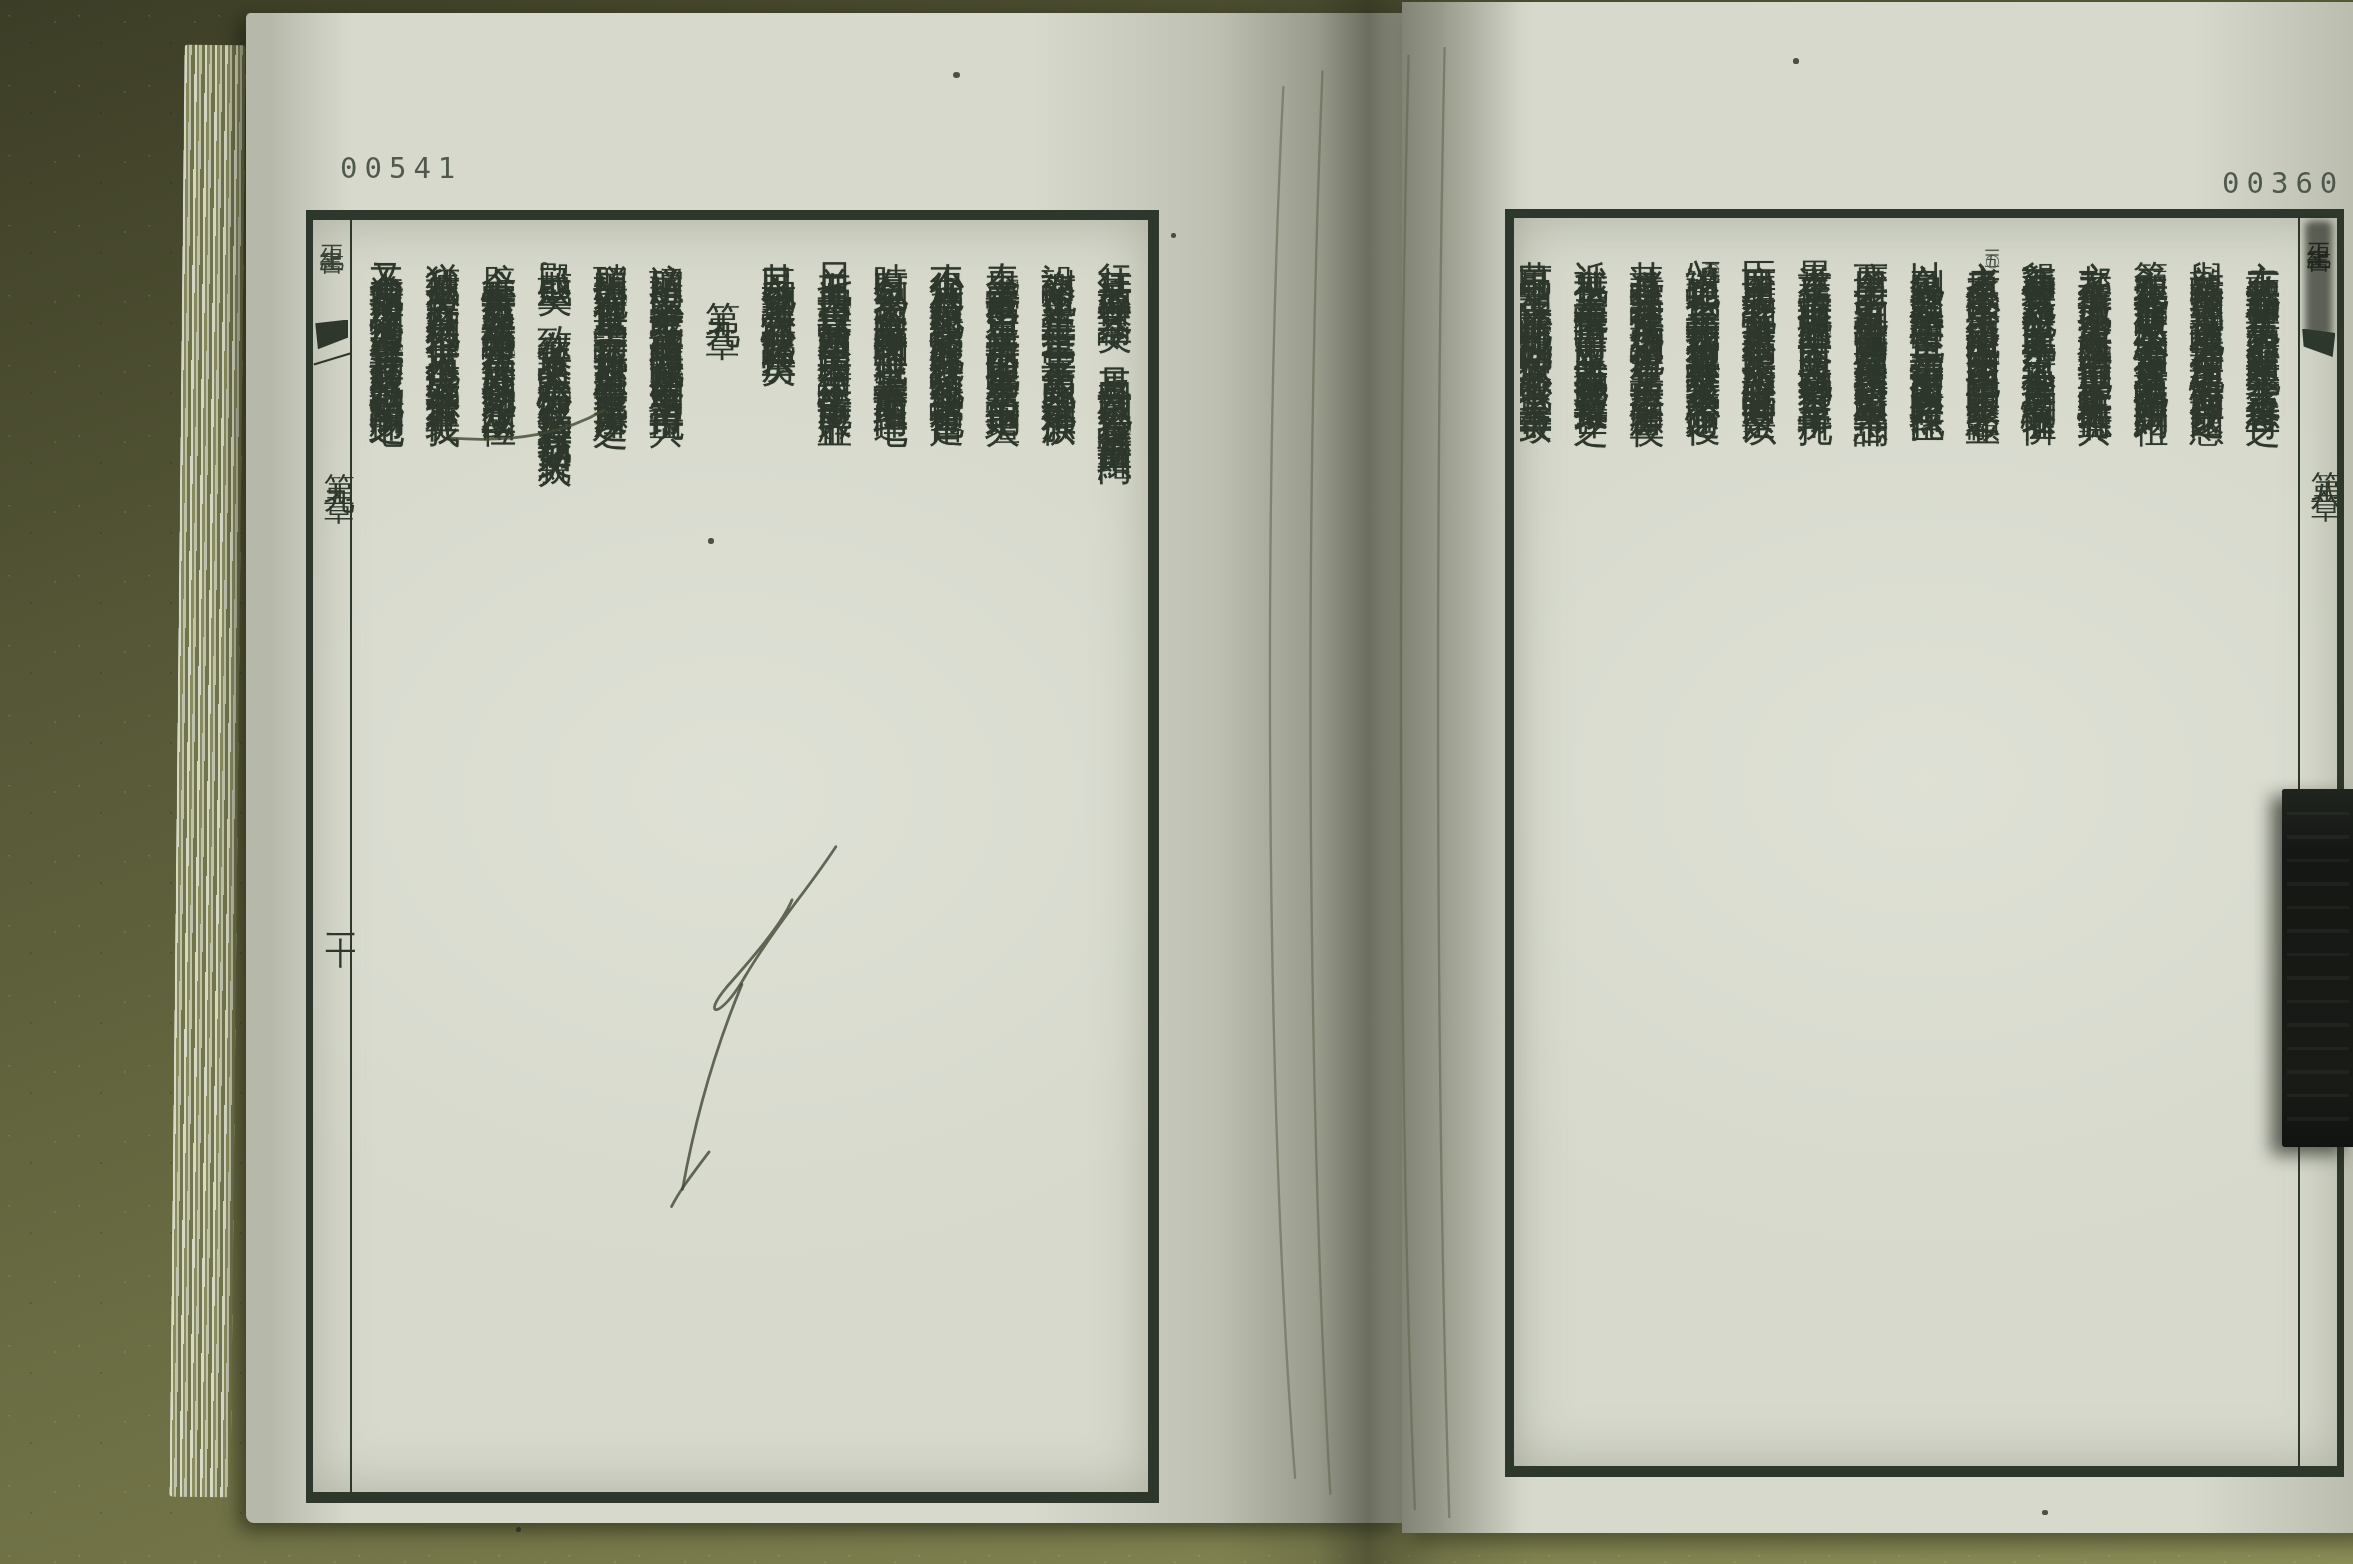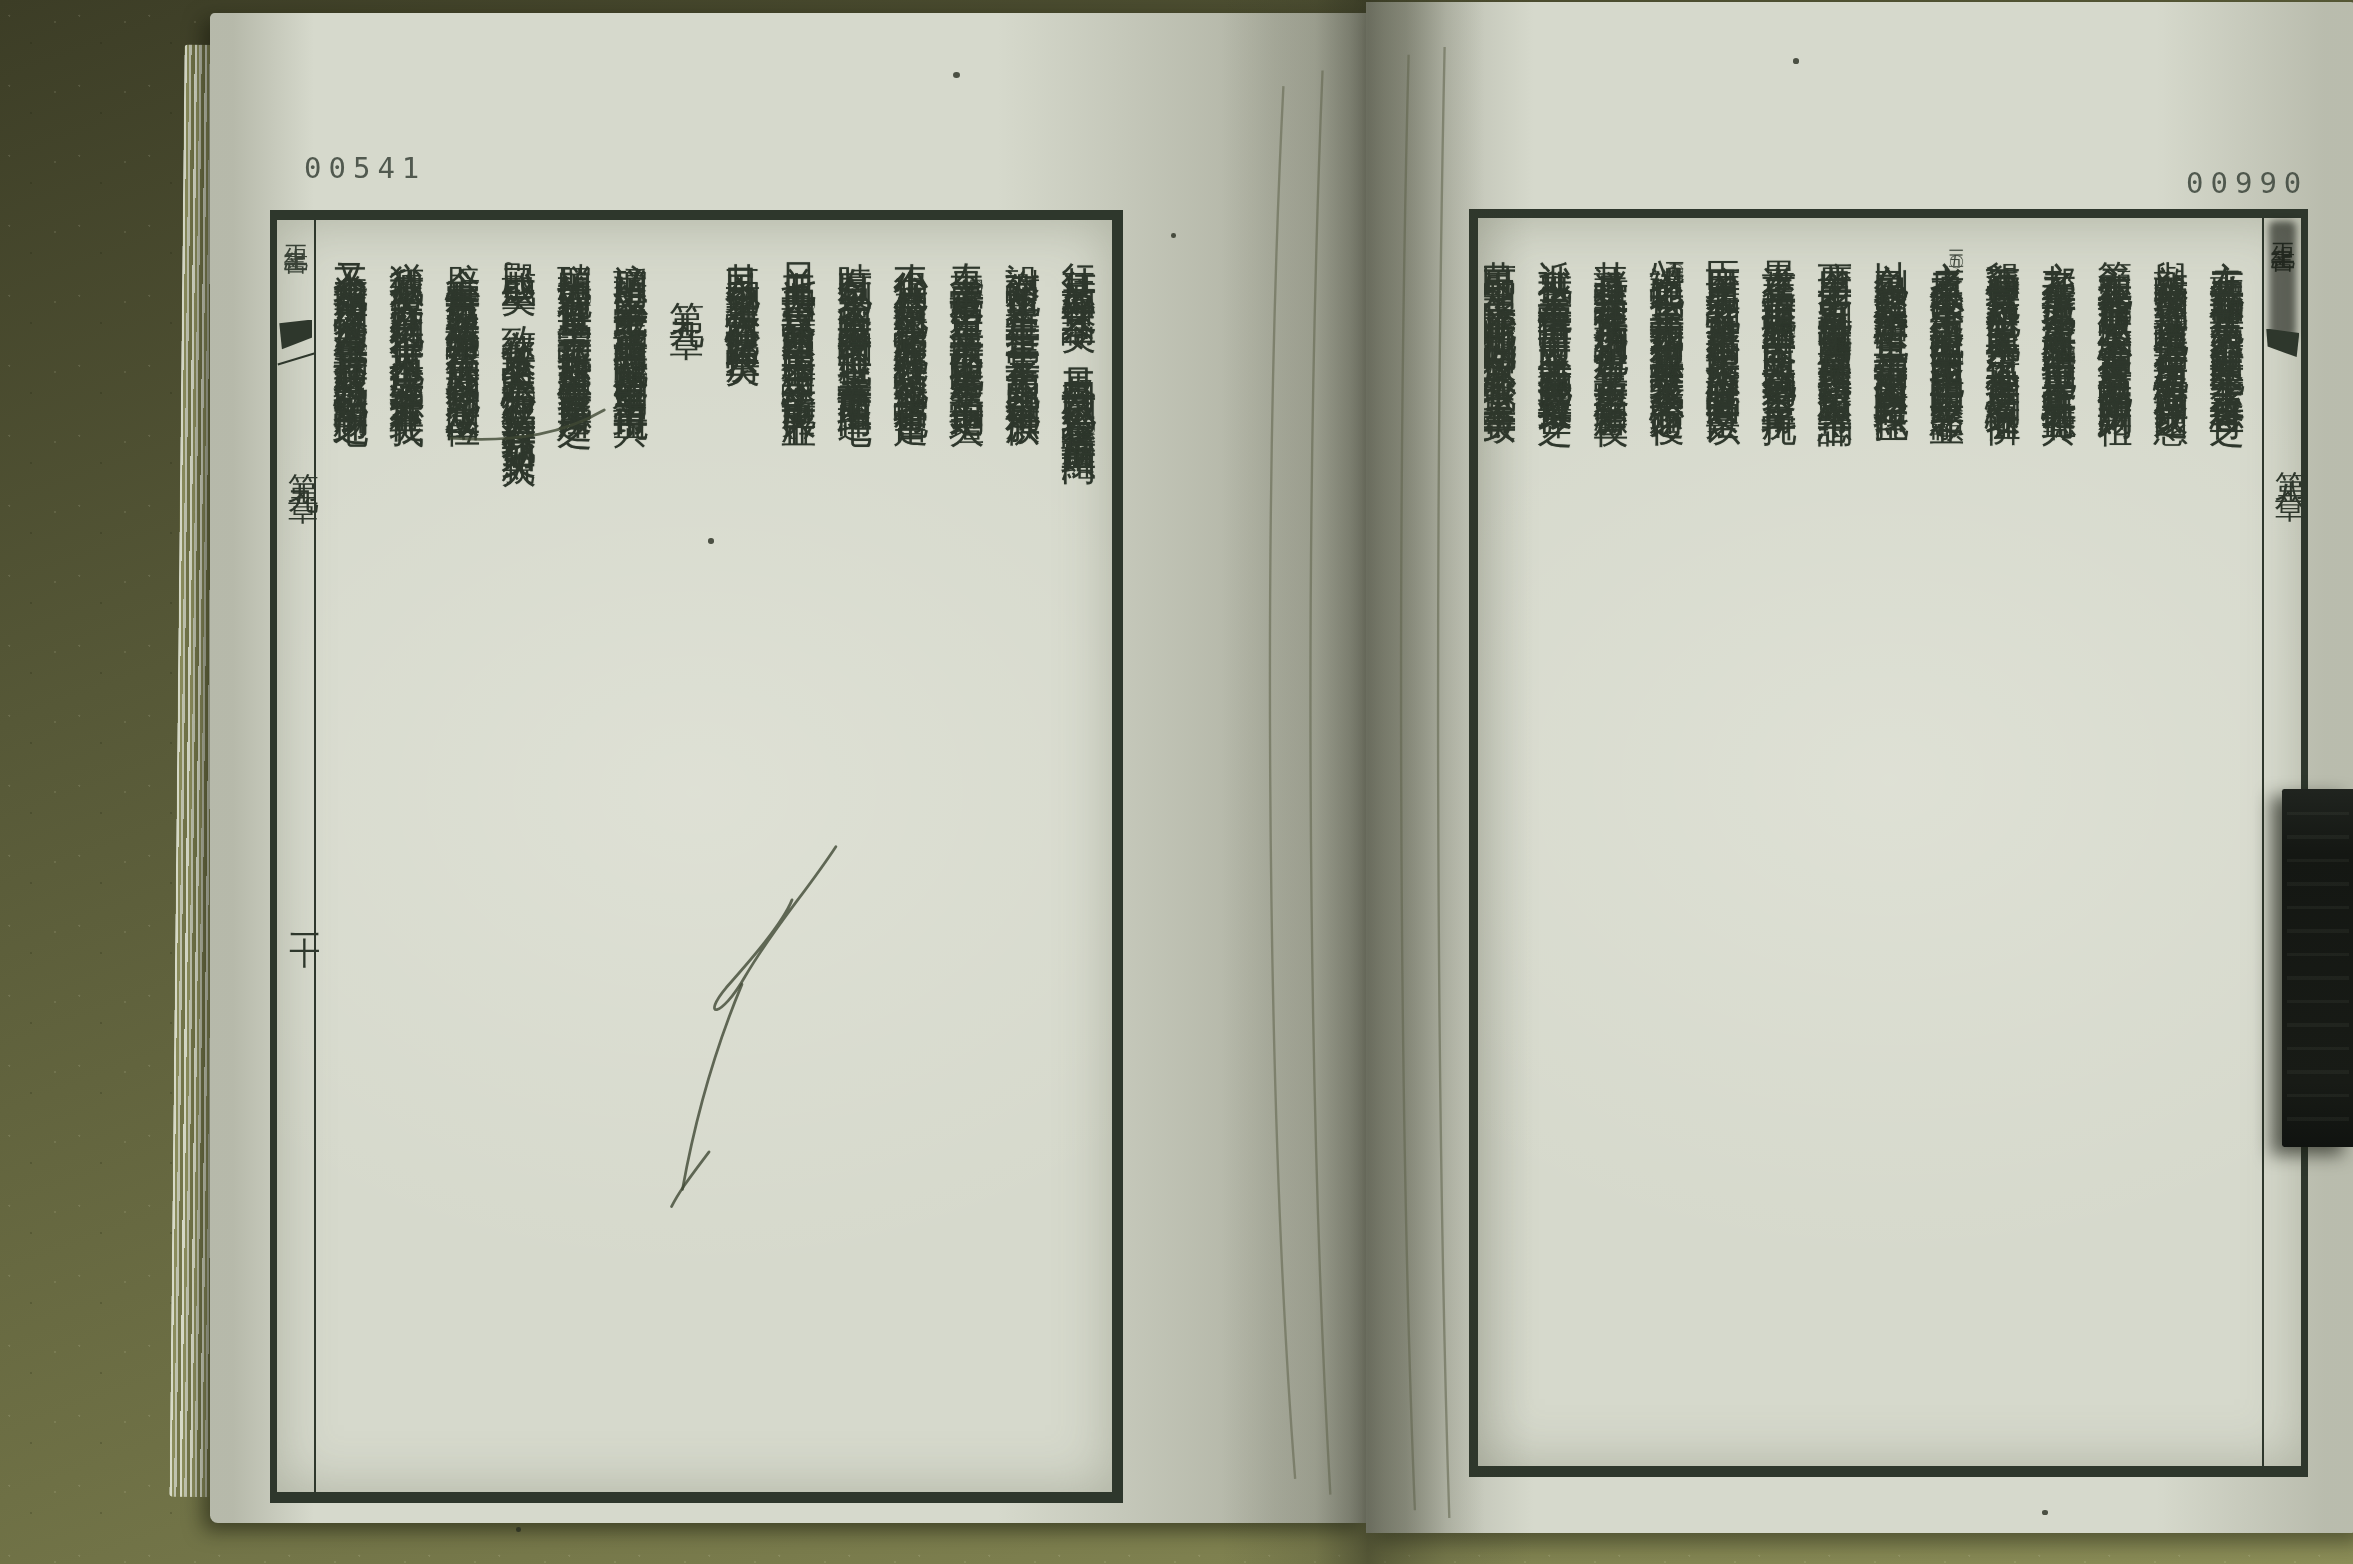--- a/index.html
+++ b/index.html
@@ -12,21 +12,21 @@
       radial-gradient(2.3px 2.3px at 9.4px 15.6px, rgba(255,255,230,.12) 0 40%, transparent 50%),
       radial-gradient(3.1px 3.1px at 31px 43px, rgba(20,25,5,.18) 0 40%, transparent 50%),
       radial-gradient(2.3px 2.3px at 55px 22px, rgba(255,255,220,.10) 0 40%, transparent 50%),
       linear-gradient(160deg,#3c3d26 0%, #565837 30%, #6e7045 62%, #8c8e58 100%);
     background-size:70px 70px,70px 70px,70px 70px,100% 100%;
     font-family:"Liberation Serif", serif;
   }
   .photo{position:relative;width:2354px;height:1565px;overflow:hidden;}
 
   
-  .page{position:absolute;background:var(--paper);}
+  .page{position:absolute;background:var(--paper);margin-left:36px;}
   .page.left{left:210px;top:12.5px;width:1157px;height:1510px;border-radius:4.7px 0 0 7.8px;
     box-shadow:-6.3px 7.8px 19px rgba(20,22,10,.55);}
   .page.right{left:1366px;top:1.6px;width:988px;height:1531px;border-radius:0 3.1px 3.1px 0;
     box-shadow:7.8px 9.4px 20.3px rgba(20,22,10,.45);}
   .page .shade{position:absolute;inset:0;pointer-events:none;}
   .page.left .shade{background:linear-gradient(90deg, rgba(70,72,50,.22) 0 2%, transparent 9% 68%, rgba(88,90,70,.30) 92% 100%);}
   .page.right .shade{background:linear-gradient(90deg, rgba(88,90,70,.32) 0 4%, transparent 12% 80%, rgba(70,72,50,.20) 97% 100%);}
 
   
   .edge-stack{position:absolute;left:177px;top:45px;width:61px;height:1452px;
@@ -120,21 +120,21 @@
           <div class="col"><span class="t">殿已成聖矣。致在彼常設本名又本眼本心焉恒在彼矣</span><span class="vnum">〇四</span><span class="t">倘若汝肯行我前如父親大</span></div>
           <div class="col"><span class="t">辟全心真實所行焉而悉遵我所諭而守本章程法度</span><span class="vnum">〇五</span><span class="t">則我在以色列將永立汝國位</span></div>
           <div class="col"><span class="t">猶我應承父親大辟云在以色列位不得失其人也</span><span class="vnum">〇六</span><span class="t">但汝已或汝子孫若背並不從我</span></div>
           <div class="col"><span class="t">又不遵我爾前所設之律例法度乃往事拜異神焉</span><span class="vnum">〇七</span><span class="t">於是我將絕以色列離所賜之地</span></div>
         </div>
     </div>
   </div>
 
   <div class="page right">
     <div class="shade"></div>
-    <div class="stamp sr">00990</div>
+    <div class="stamp sr">00360</div>
     <div class="block rb">
       <div class="banxin">
         <div class="bx-title">王紀上書</div>
         <div class="smudge"></div>
         <div class="fishtail"></div>
         <div class="bx-chapter">第八章</div>
       </div>
       <div class="cols">
           <div class="col"><span class="t">主在天聽其懇祈而伸其寃焉</span><span class="vnum">〇四六</span><span class="t">夫無人不得罪矣即其民犯罪于主主後發怒且付之</span></div>
           <div class="col"><span class="t">與敵矣致被虜押之到近遠之敵地矣</span><span class="vnum">〇四七</span><span class="t">但若在押虜之地追思悔改而在押俘之國懇</span></div>

